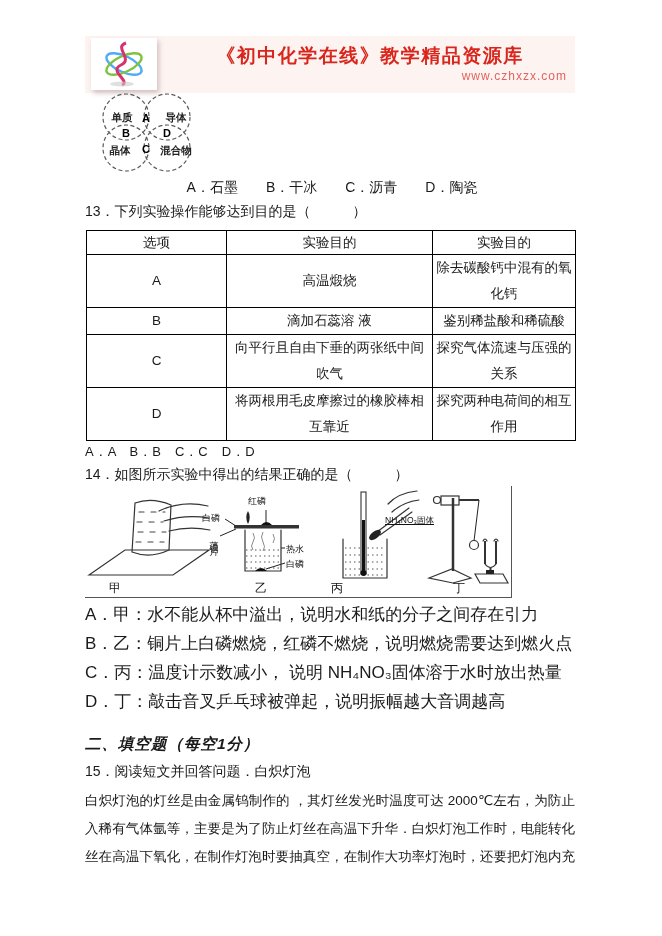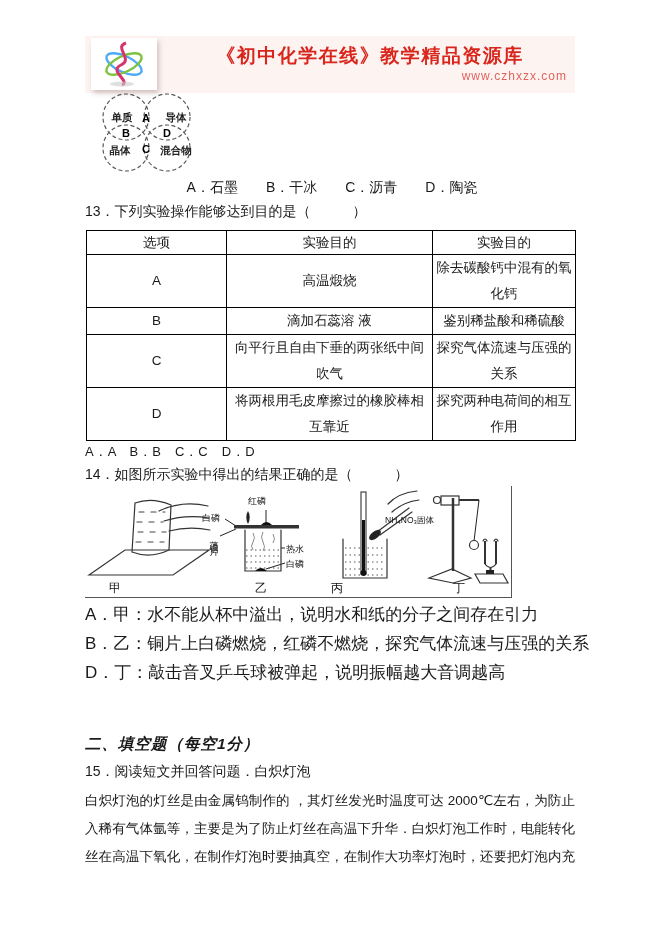--- a/index.html
+++ b/index.html
@@ -190,31 +190,32 @@
         <polygon class="ln" points="390,88 418,88 423,97 395,97"></polygon>
         <rect x="401" y="84" width="8" height="4" fill="#222"></rect>
       </g>
     </svg>
 
     <span class="ann" style="left:163px; top:10px;">红磷</span>
     <span class="ann" style="left:117px; top:27px;">白磷</span>
     <span class="ann ann-vert" style="left:124px; top:48px; height:44px;">薄铜片</span>
     <span class="ann" style="left:201px; top:58px;">热水</span>
     <span class="ann" style="left:201px; top:73px;">白磷</span>
-    <span class="ann" style="left:300px; top:29px; font-size:8.5px;">NH₄NO₃固体</span>
+    <span class="ann" style="left:300px; top:29px; font-size:8.5px;text-decoration:underline;">NH₄NO₃固体</span>
 
     <span class="fig-label" style="left:24px;">甲</span>
     <span class="fig-label" style="left:170px;">乙</span>
     <span class="fig-label" style="left:246px;">丙</span>
     <span class="fig-label" style="left:368px;">丁</span>
   </div>
 
   <div class="q14opts">
     <div>A．甲：水不能从杯中溢出，说明水和纸的分子之间存在引力</div>
-    <div>B．乙：铜片上白磷燃烧，红磷不燃烧，探究气体流速与压强的关系</div>
+    <div>B．乙：铜片上白磷燃烧，红磷不燃烧，说明燃烧需要达到燃火点</div>
+    <div>C．丙：温度计示数减小， 说明 NH₄NO₃固体溶于水时放出热量</div>
     <div>D．丁：敲击音叉乒乓球被弹起，说明振幅越大音调越高</div>
   </div>
 
   <div class="sec-head">二、填空题（每空1分）</div>
   <div class="t-line" id="q15stem">15．阅读短文并回答问题．白炽灯泡</div>
 
   <div class="passage">
     <div>白炽灯泡的灯丝是由金属钨制作的 ，其灯丝发光时温度可达 2000℃左右，为防止灯</div>
     <div>入稀有气体氩等，主要是为了防止灯丝在高温下升华．白炽灯泡工作时，电能转化</div>
     <div>丝在高温下氧化，在制作灯泡时要抽真空，在制作大功率灯泡时，还要把灯泡内充</div>

